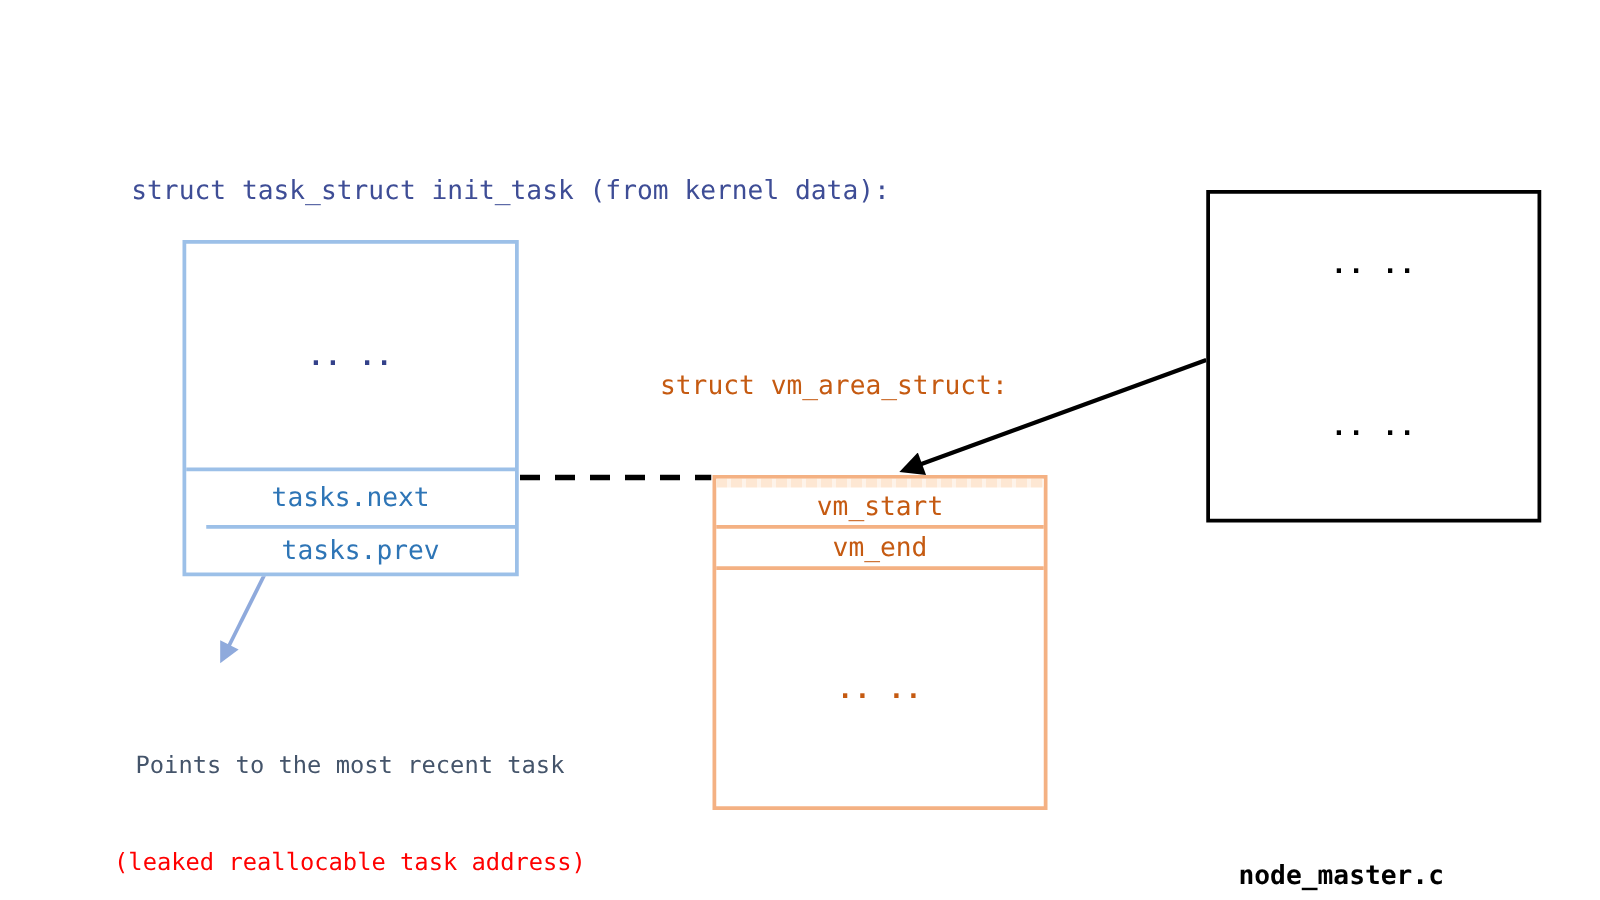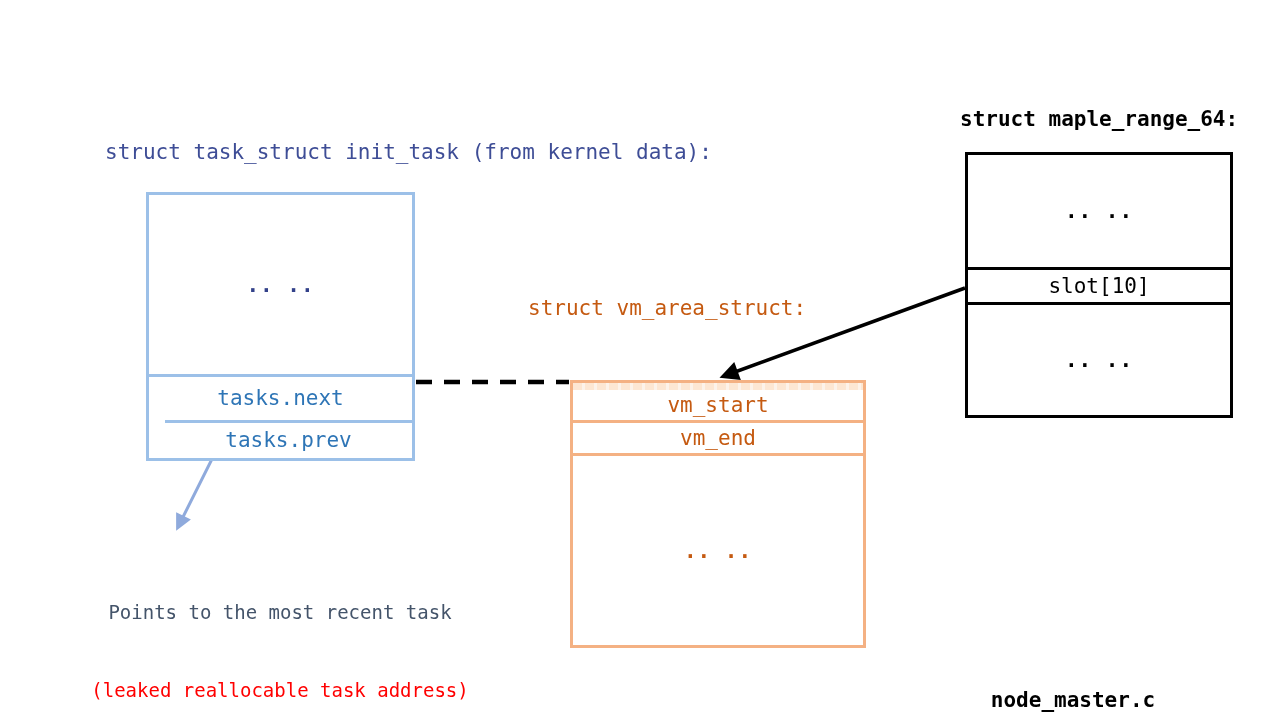--- a/index.html
+++ b/index.html
@@ -29,21 +29,21 @@
   .title-task{left:105px;top:141px;color:var(--title-blue);}
   .title-vm{left:528px;top:297px;color:var(--vm-accent);}
   .title-maple{left:960px;top:108px;color:var(--ink-black);font-weight:bold;}
 
   .struct-box{display:flex;flex-direction:column;background:#fff;}
   .box-task{
     left:146px;top:192px;width:269px;height:269px;
     border:3px solid var(--task-border);
   }
   .box-vm{
-    left:570px;top:380px;width:296px;height:268px;
+    left:570px;top:380px;width:268px;height:268px;
     border:3px solid var(--vm-border);
   }
   .box-maple{
     left:965px;top:152px;width:268px;height:266px;
     border:3px solid var(--ink-black);
   }
 
   .sect{display:flex;align-items:center;justify-content:center;}
   .fill{flex:1 1 auto;}
   .dots{font-size:21px;font-weight:bold;letter-spacing:1px;white-space:pre;}
@@ -129,28 +129,24 @@
       <span>vm_start</span>
     </div>
     <div class="vm-row row-label">
       <span>vm_end</span>
     </div>
     <div class="sect fill">
       <span class="dots dots-orange">.. ..</span>
     </div>
   </div>
 
-  <div class="abs struct-title title-maple">struct maple_range_64:</div>
 
   <div class="abs struct-box box-maple">
     <div class="sect maple-top">
       <span class="dots dots-black">.. ..</span>
-    </div>
-    <div class="maple-slot row-label">
-      <span>slot[10]</span>
     </div>
     <div class="sect fill">
       <span class="dots dots-black">.. ..</span>
     </div>
   </div>
 
   <div class="abs annotation">
     <div class="line1">Points to the most recent task</div>
     <div class="line2">(leaked reallocable task address)</div>
   </div>

